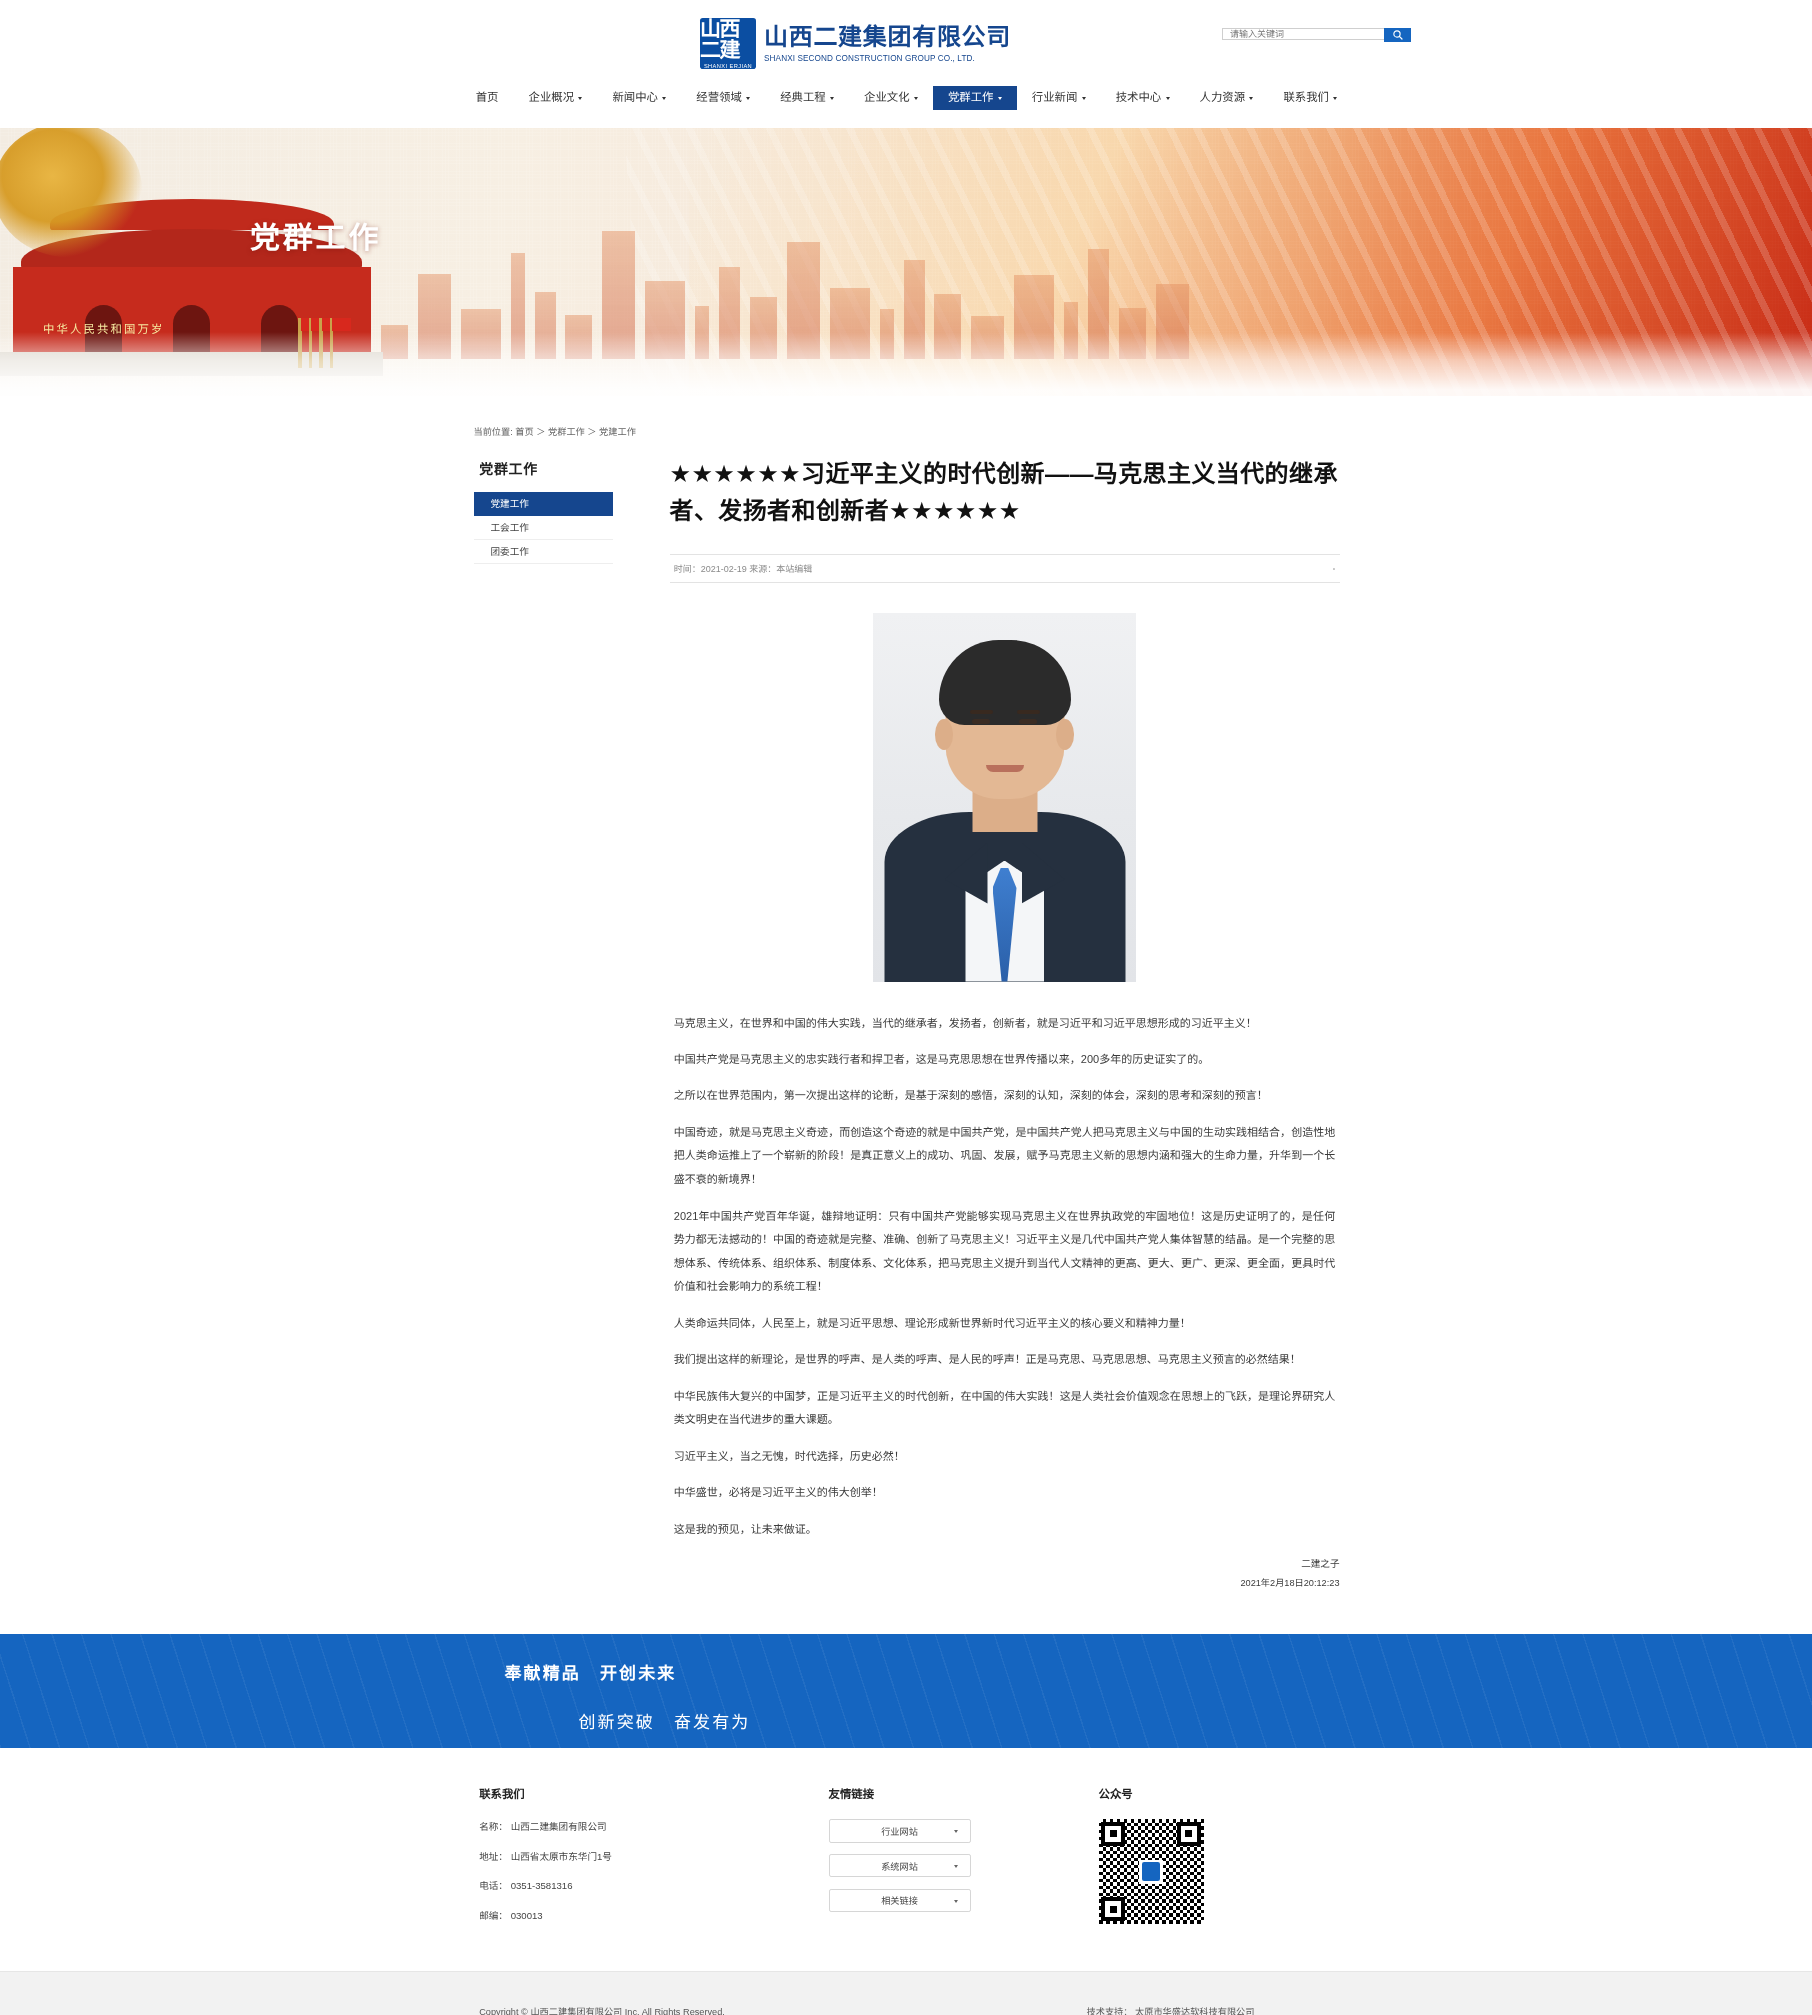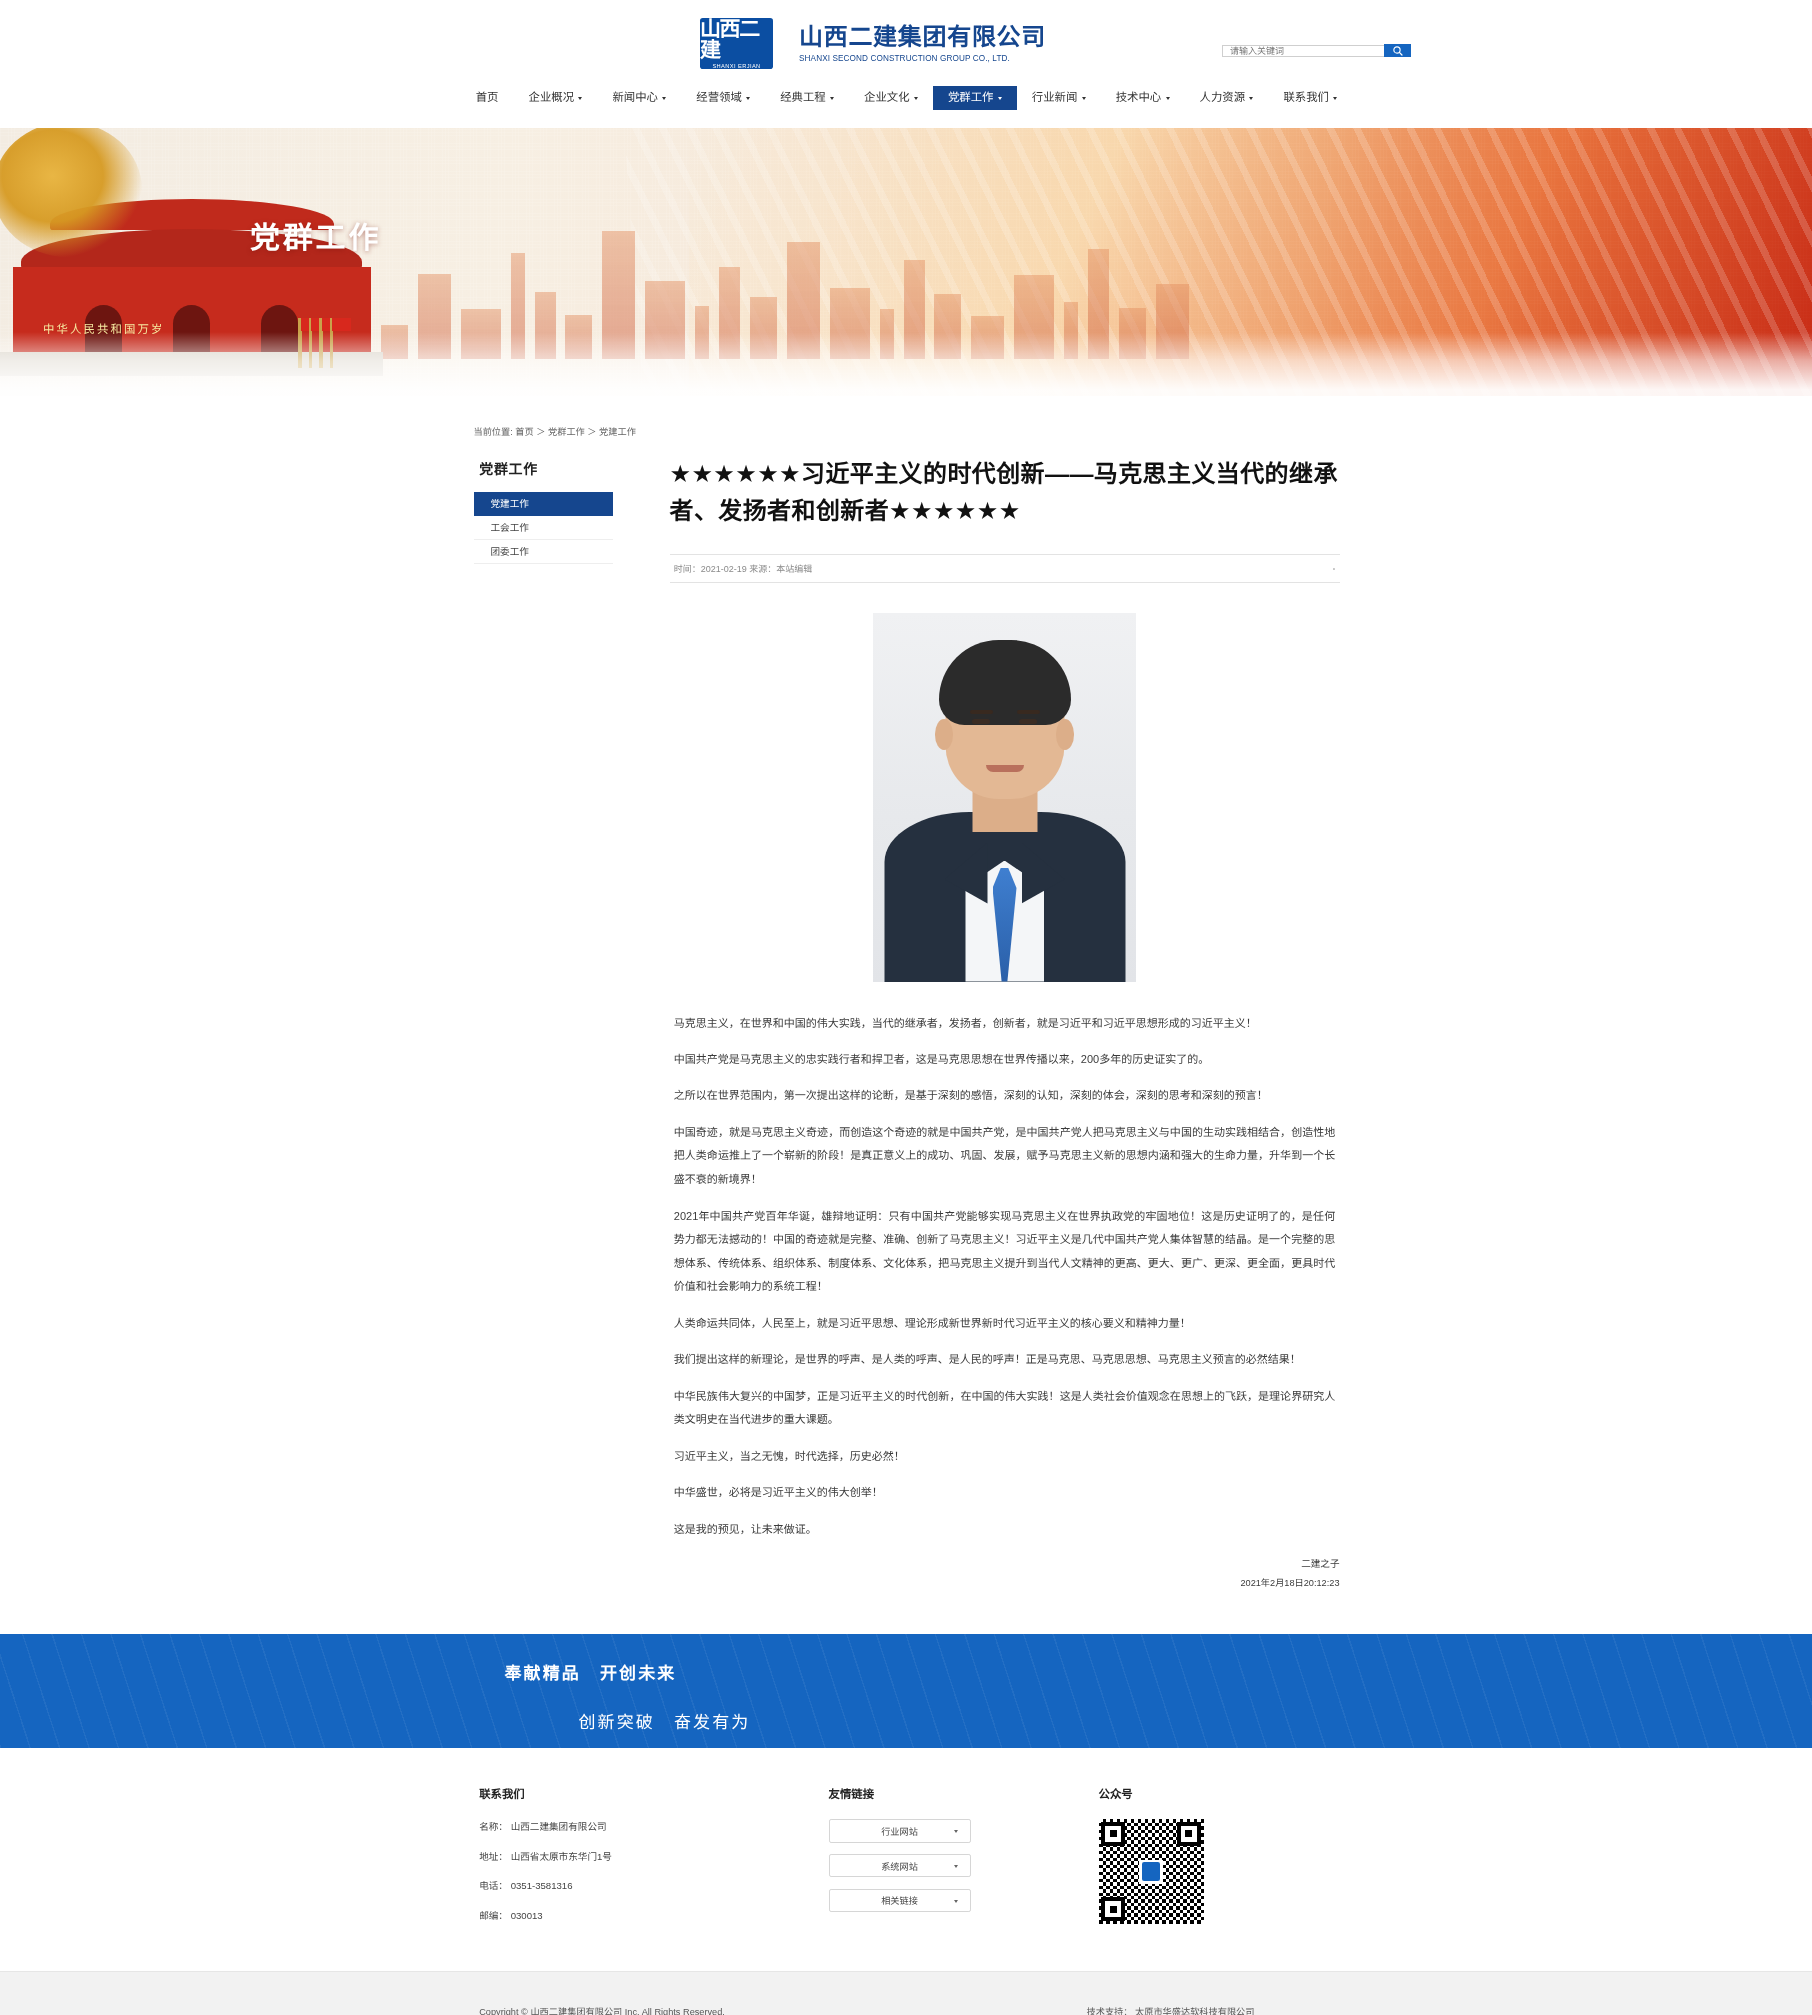--- a/index.html
+++ b/index.html
@@ -27,27 +27,27 @@
     align-items: center;
     position: relative;
     height: 61px;
   }
   .logo-block {
     display: flex;
     align-items: center;
     margin-left: 468px;
   }
   .logo-mark {
-    width: 73px; height: 51px;
+    width: 56px; height: 51px;
     background: #0b4ea2;
     border-radius: 2.8px;
     display: flex; flex-direction: column;
     align-items: center; justify-content: center;
     color: #fff;
-    margin-right: 26px;
+    margin-right: 8px;
     position: relative;
   }
   .logo-mark .lm-top {
     font-size: 21px; font-weight: bold; line-height: 1;
     letter-spacing: -1.4px;
   }
   .logo-mark .lm-bot {
     font-size: 5.7px; line-height: 1.1; margin-top: 2.8px; letter-spacing: 0.4px;
   }
   .logo-text .cn {
@@ -55,21 +55,21 @@
     line-height: 1.1;
   }
   .logo-text .en {
     font-size: 8.2px; color: #15468e; letter-spacing: 0.1px; margin-top: 3.5px;
   }
   .search-box {
     position: absolute;
     right: 170px;
     top: 15.6px;
     display: flex;
-    align-items: flex-end;
+    align-items: flex-start;
     height: 29px;
   }
   .search-input {
     width: 162px;
     border: 0.7px solid #cfcfcf;
     border-right: none;
     padding: 0 7px;
     font-size: 9px;
     color: #555;
     outline: none;

